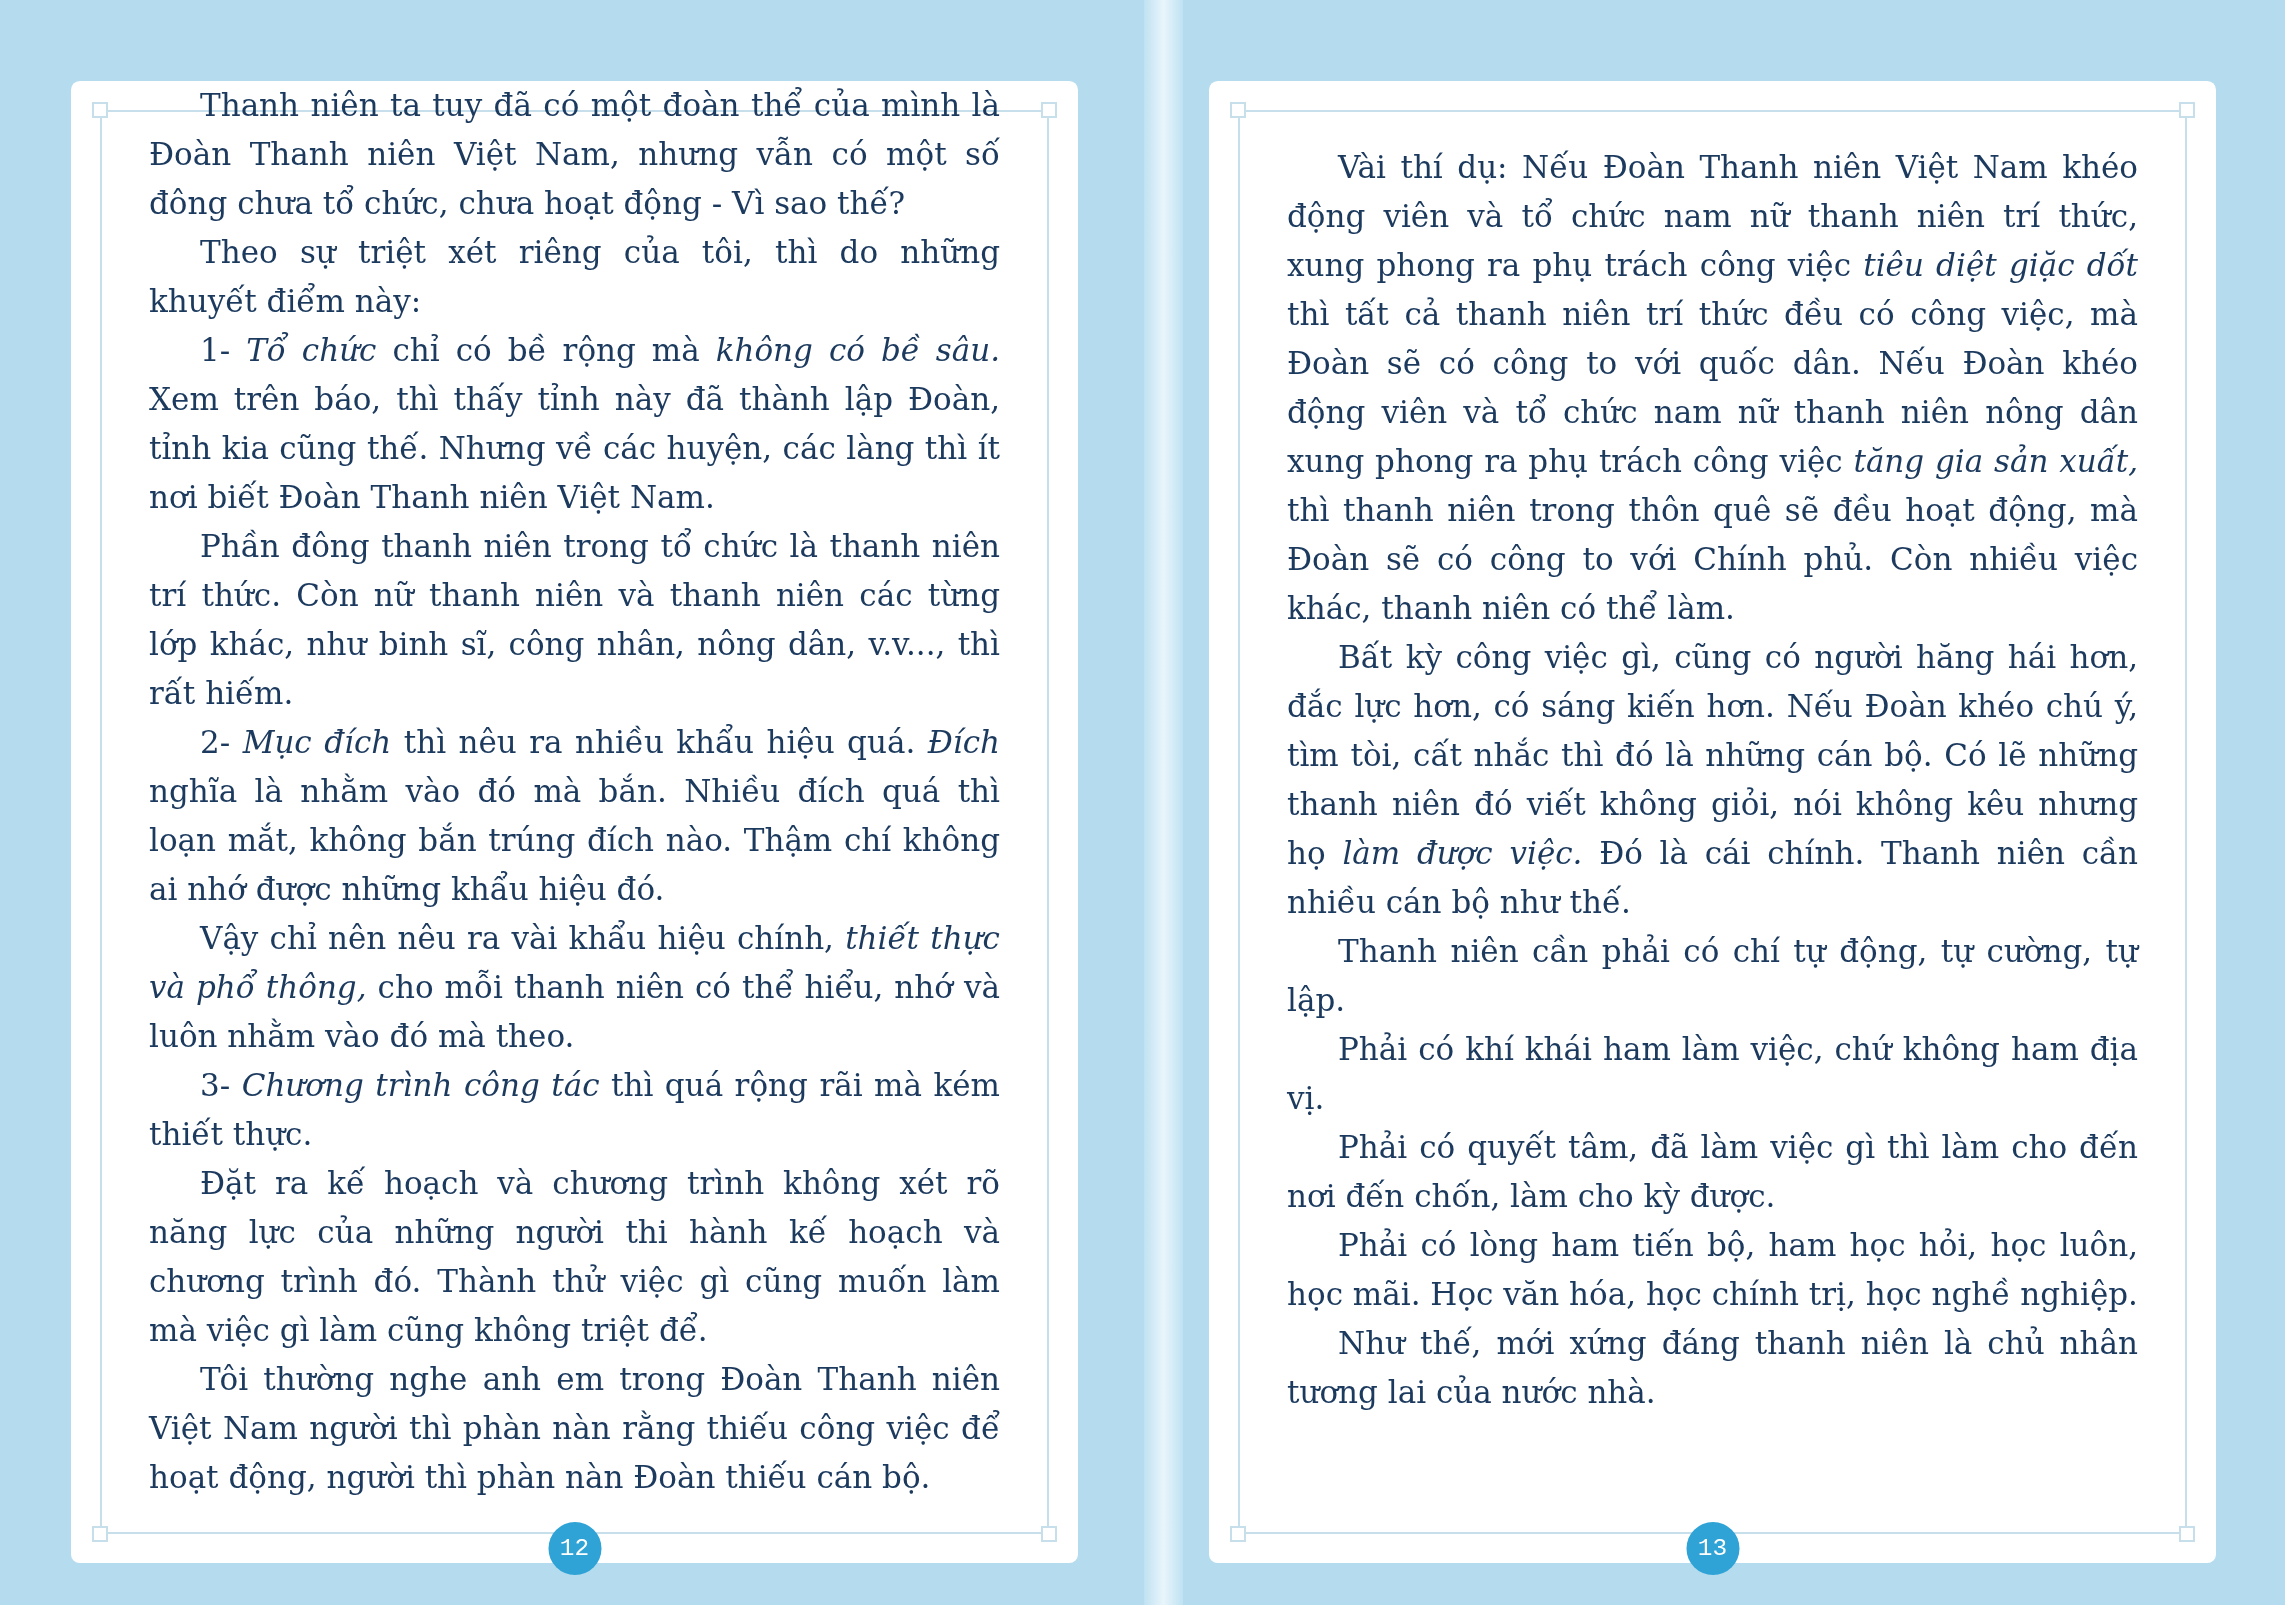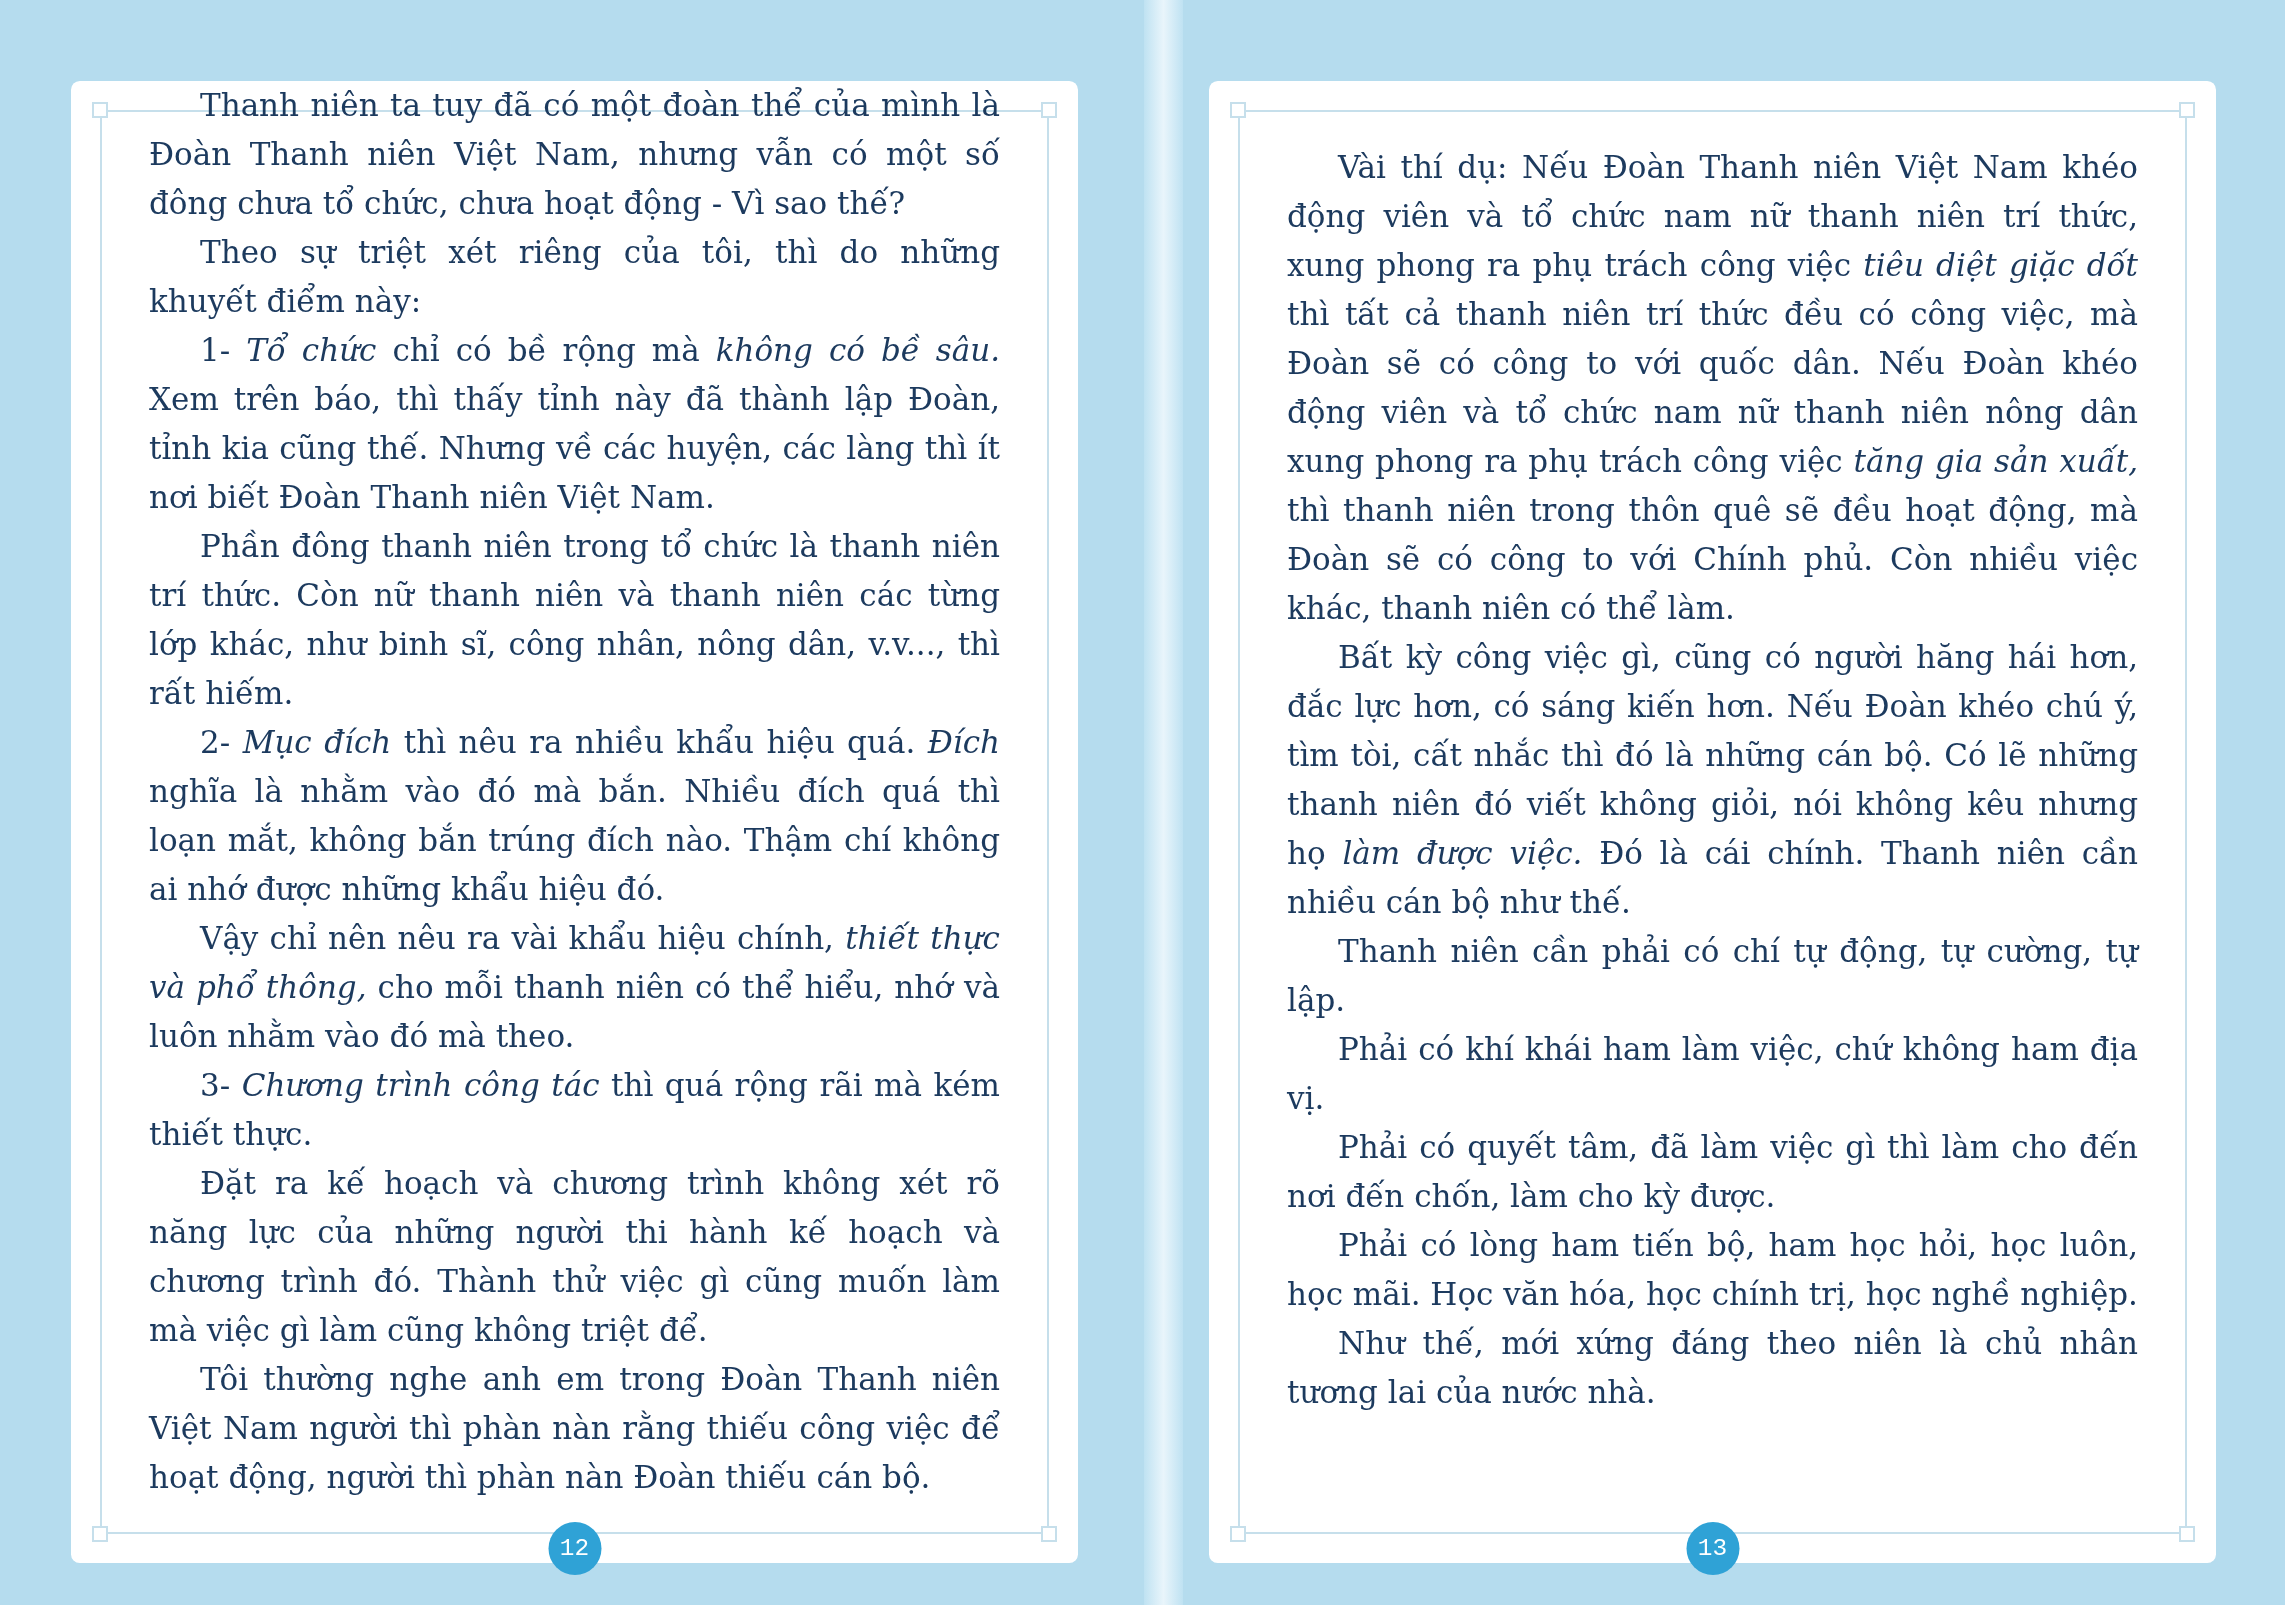--- a/index.html
+++ b/index.html
@@ -132,19 +132,19 @@
     <div class="corner br"></div>
   </div>
   <div class="content right-content">
     <div class="bodytext">
         <p class="para"><span>Vài thí dụ: Nếu Đoàn Thanh niên Việt Nam khéo động viên và tổ chức nam nữ thanh niên trí thức, xung phong ra phụ trách công việc </span><em>tiêu diệt giặc dốt</em><span> thì tất cả thanh niên trí thức đều có công việc, mà Đoàn sẽ có công to với quốc dân. Nếu Đoàn khéo động viên và tổ chức nam nữ thanh niên nông dân xung phong ra phụ trách công việc </span><em>tăng gia sản xuất,</em><span> thì thanh niên trong thôn quê sẽ đều hoạt động, mà Đoàn sẽ có công to với Chính phủ. Còn nhiều việc khác, thanh niên có thể làm.</span></p>
         <p class="para"><span>Bất kỳ công việc gì, cũng có người hăng hái hơn, đắc lực hơn, có sáng kiến hơn. Nếu Đoàn khéo chú ý, tìm tòi, cất nhắc thì đó là những cán bộ. Có lẽ những thanh niên đó viết không giỏi, nói không kêu nhưng họ </span><em>làm được việc.</em><span> Đó là cái chính. Thanh niên cần nhiều cán bộ như thế.</span></p>
         <p class="para"><span>Thanh niên cần phải có chí tự động, tự cường, tự lập.</span></p>
         <p class="para"><span>Phải có khí khái ham làm việc, chứ không ham địa vị.</span></p>
         <p class="para"><span>Phải có quyết tâm, đã làm việc gì thì làm cho đến nơi đến chốn, làm cho kỳ được.</span></p>
         <p class="para"><span>Phải có lòng ham tiến bộ, ham học hỏi, học luôn, học mãi. Học văn hóa, học chính trị, học nghề nghiệp.</span></p>
-        <p class="para"><span>Như thế, mới xứng đáng theo niên là chủ nhân tương lai của nước nhà.</span></p>
+        <p class="para"><span>Như thế, mới xứng đáng thanh niên là chủ nhân tương lai của nước nhà.</span></p>
       </div>
 
   </div>
   <div class="pagenum">13</div>
 </div>
 
 
 </body></html>

